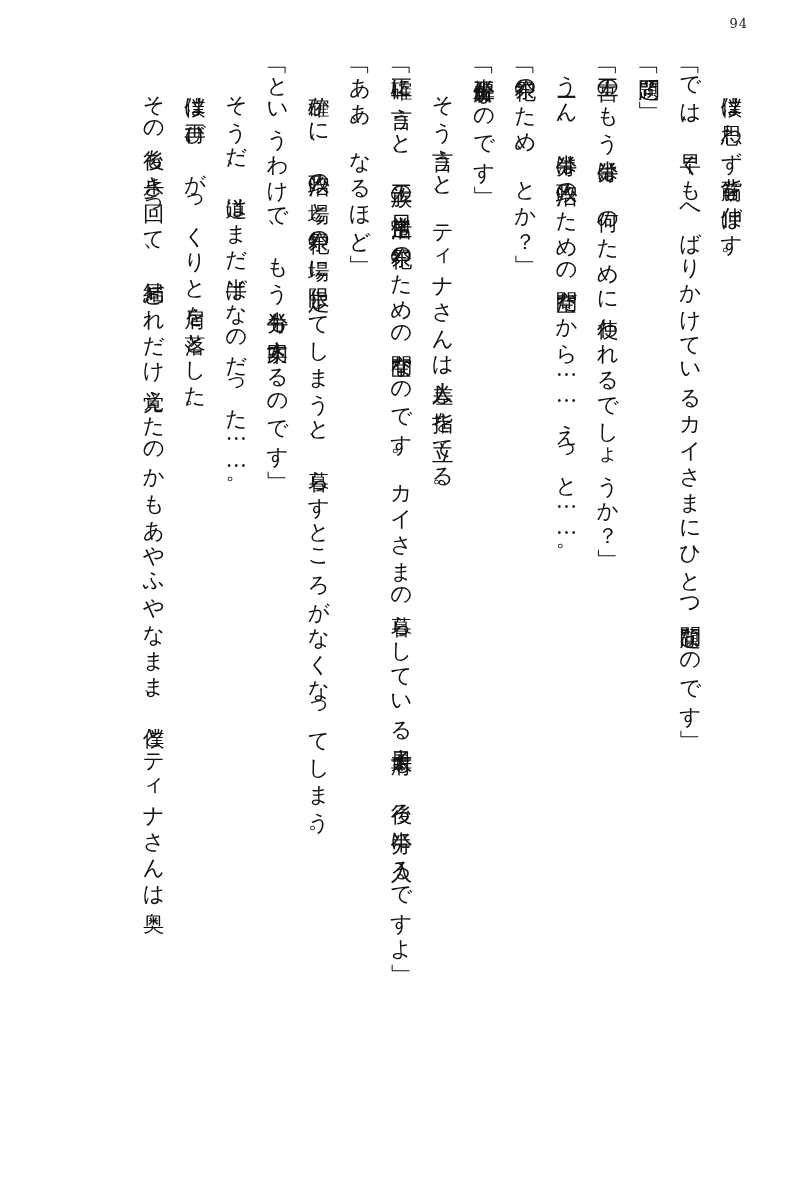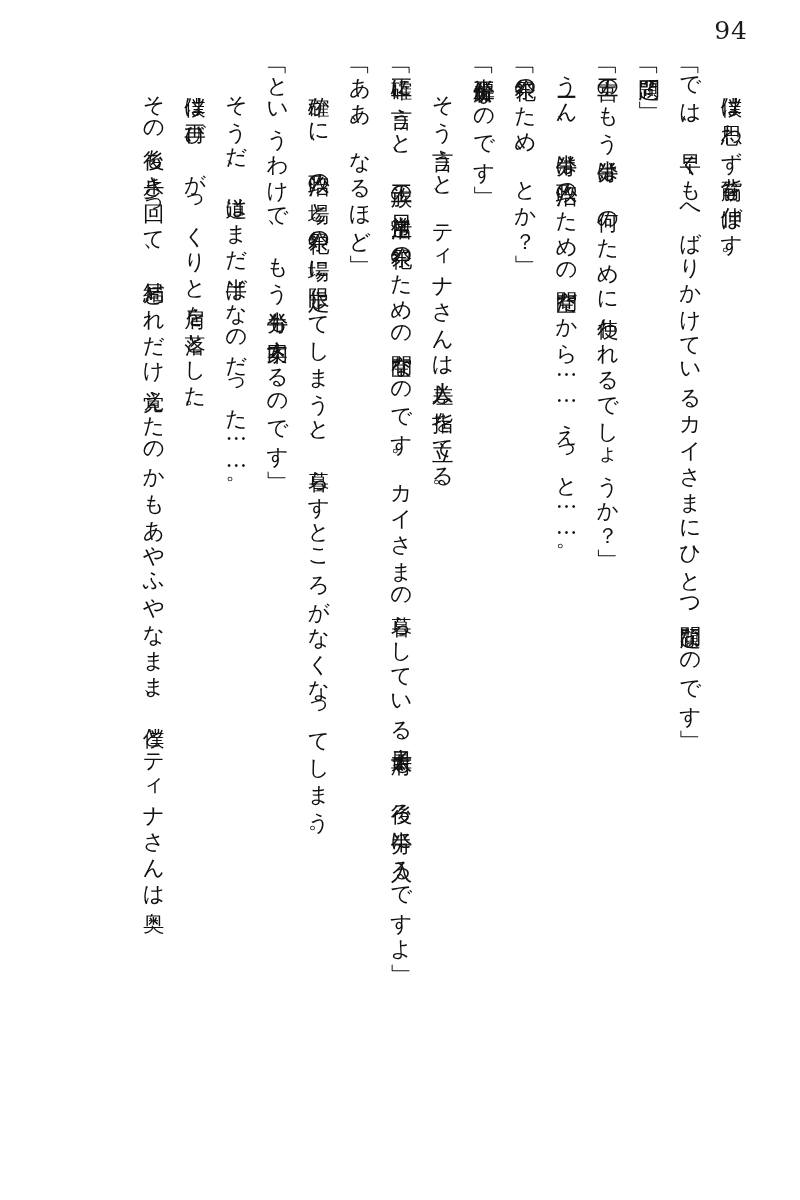--- a/index.html
+++ b/index.html
@@ -21,21 +21,21 @@
     height: 1200px;
     background: #ffffff;
     box-sizing: border-box;
   }
 
   
   .page-number {
     position: absolute;
     top: 16px;
     right: 52px;
-    font-size: 25px;
+    font-size: 13px;
     letter-spacing: 1px;
     color: #1a1a1a;
     font-family: "DejaVu Serif", "Liberation Serif", serif;
   }
 
   
   .body-text {
     position: absolute;
     top: 60px;
     right: 48px;

